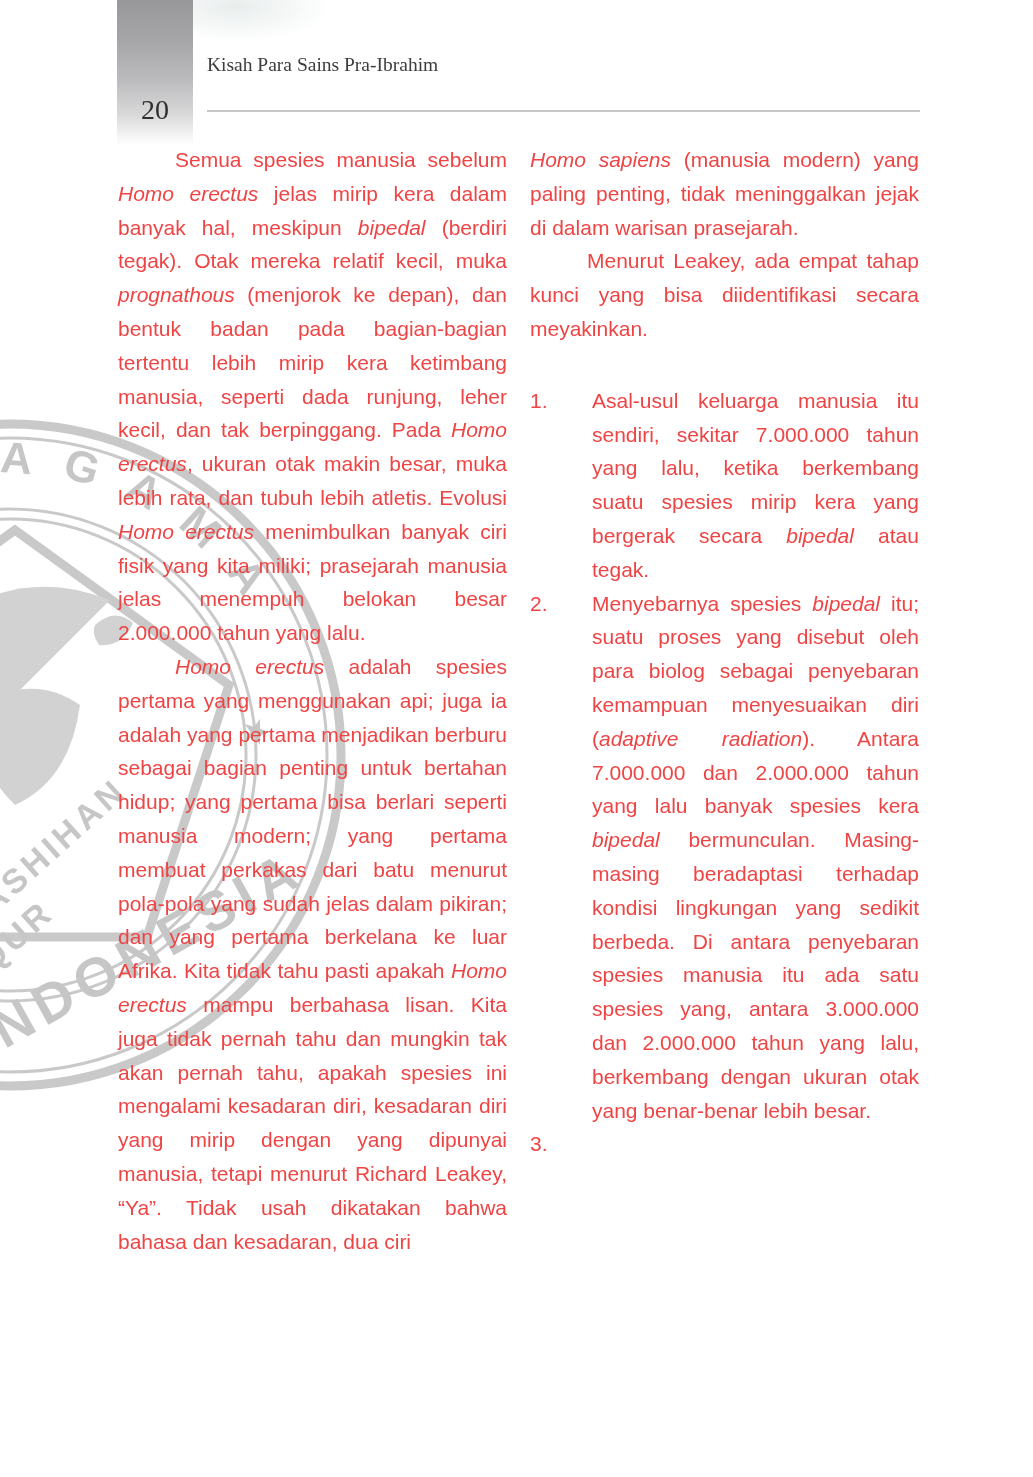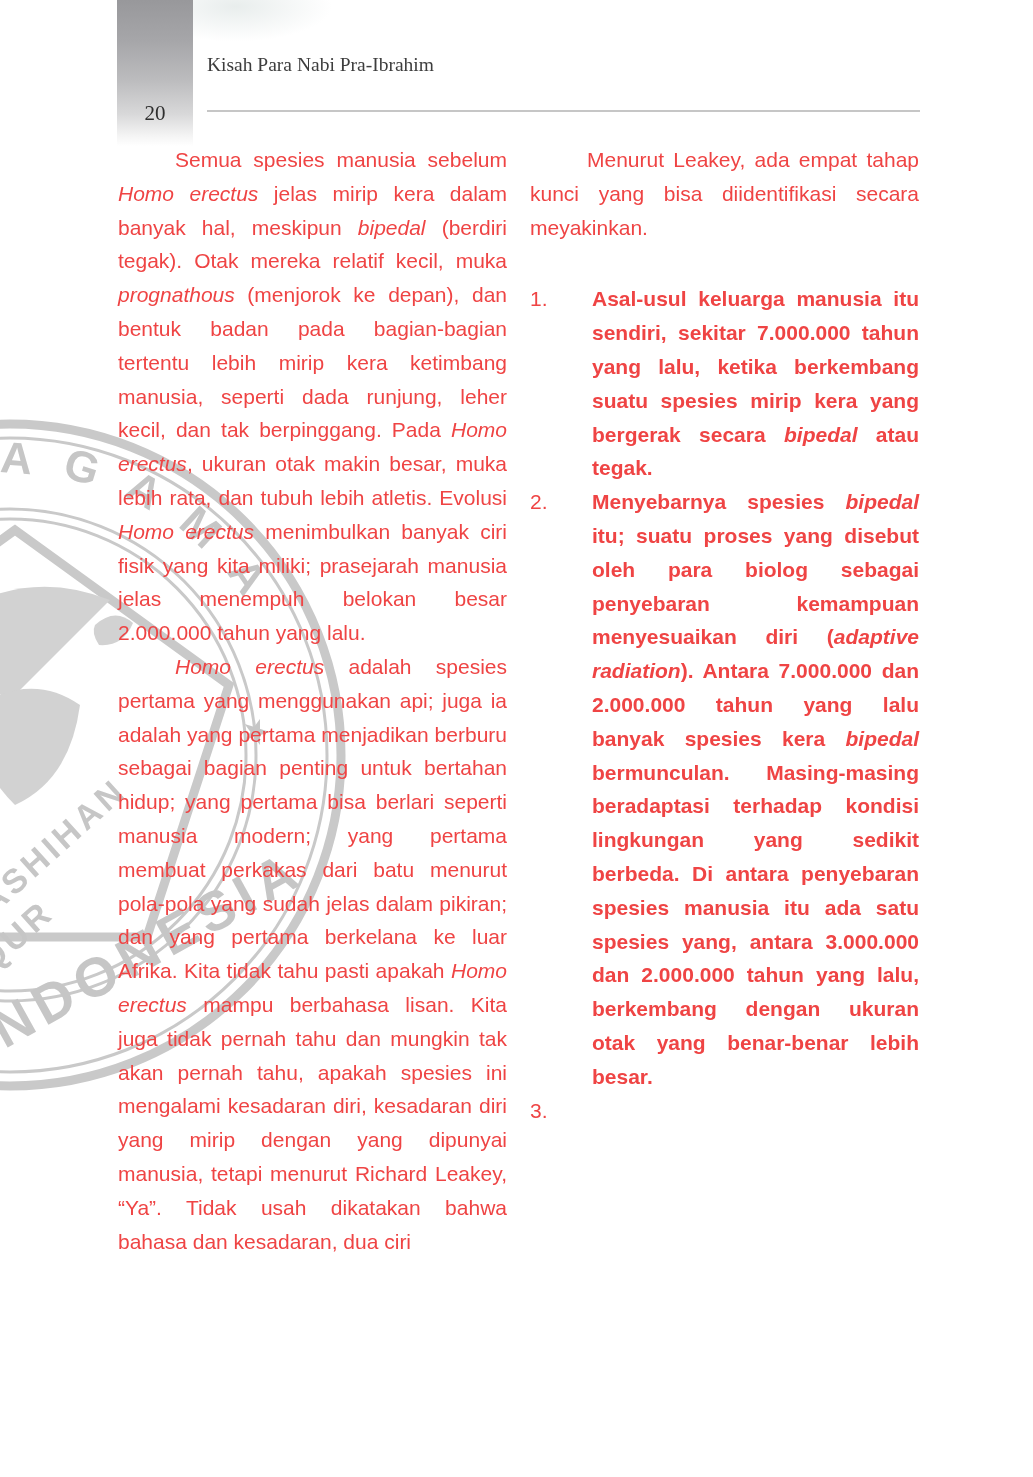--- a/index.html
+++ b/index.html
@@ -20,21 +20,21 @@
   }
   
   .numbar{
     position:absolute;left:117px;top:0;width:76px;height:146px;
     background:linear-gradient(180deg,#98989b 0%,#a6a6a9 28%,#bcbcbe 55%,#d8d8d9 78%,#f4f4f4 93%,#ffffff 100%);
     display:flex;align-items:flex-end;justify-content:center;
     padding-bottom:22px;box-sizing:border-box;
   }
   .page-num{
     font-family:"Liberation Serif",serif;
-    font-size:21px;line-height:1;color:#2e2e2e;
+    font-size:28px;line-height:1;color:#2e2e2e;
   }
   
   .header{
     position:absolute;left:207px;top:52px;
     font-family:"Liberation Serif",serif;
     font-size:19.5px;line-height:26px;color:#3d3d3d;
   }
   .header-rule{
     position:absolute;left:207px;top:110px;width:713px;height:2px;
     background:#c6c6c6;
@@ -49,21 +49,21 @@
     font-size:21px;line-height:33.8px;
     text-align:justify;
     color:#ef4444;
   }
   .para{margin:0;}
   .para.indent{text-indent:57px;}
   .para i, .ktext i{font-style:italic;}
   .klist{margin-top:38px;}
   .kitem{display:flex;align-items:flex-start;}
   .knum{flex:0 0 62px;text-align:left;}
-  .ktext{flex:1;text-align:justify;font-weight:bold;}
+  .ktext{flex:1;text-align:justify;}
   
   .watermark{
     position:absolute;left:0;top:0;z-index:1;pointer-events:none;
   }
   .wm-line{fill:none;stroke:#c9c9c9;}
   .wm-text{
     font-family:"Liberation Sans",sans-serif;
     font-weight:bold;fill:#c6c6c6;
   }
   .wm-blob{fill:#d2d2d2;}
@@ -98,32 +98,33 @@
     <text class="wm-text" font-size="30" transform="rotate(18 240 737)" x="240" y="737">★</text>
   </svg>
 
   <div class="top-smudge"></div>
 
   <div class="numbar">
     <span class="page-num">20</span>
   </div>
 
   <div class="header">
-    <div>Kisah Para Nabi Pra-Ibrahim</div>
+    <div>Kisah Para Sains Pra-Ibrahim</div>
   </div>
   <div class="header-rule"></div>
 
   <div class="columns">
 
     <section class="col">
       <p class="para indent"><span>Semua spesies manusia sebelum </span><i>Homo erectus</i><span> jelas mirip kera dalam banyak hal, meskipun </span><i>bipedal</i><span> (berdiri tegak). Otak mereka relatif kecil, muka </span><i>prognathous</i><span> (menjorok ke depan), dan bentuk badan pada bagian-bagian tertentu lebih mirip kera ketimbang manusia, seperti dada runjung, leher kecil, dan tak berpinggang. Pada </span><i>Homo erectus</i><span>, ukuran otak makin besar, muka lebih rata, dan tubuh lebih atletis. Evolusi </span><i>Homo erectus</i><span> menimbulkan banyak ciri fisik yang kita miliki; prasejarah manusia jelas menempuh belokan besar 2.000.000 tahun yang lalu.</span></p>
       <p class="para indent"><i>Homo erectus</i><span> adalah spesies pertama yang menggunakan api; juga ia adalah yang pertama menjadikan berburu sebagai bagian penting untuk bertahan hidup; yang pertama bisa berlari seperti manusia modern; yang pertama membuat perkakas dari batu menurut pola-pola yang sudah jelas dalam pikiran; dan yang pertama berkelana ke luar Afrika. Kita tidak tahu pasti apakah </span><i>Homo erectus</i><span> mampu berbahasa lisan. Kita juga tidak pernah tahu dan mungkin tak akan pernah tahu, apakah spesies ini mengalami kesadaran diri, kesadaran diri yang mirip dengan yang dipunyai manusia, tetapi menurut Richard Leakey, “Ya”. Tidak usah dikatakan bahwa bahasa dan kesadaran, dua ciri</span></p>
     </section>
 
     <section class="col">
+      <p class="para"><i>Homo sapiens</i><span> (manusia modern) yang paling penting, tidak meninggalkan jejak di dalam warisan prasejarah.</span></p>
       <p class="para indent"><span>Menurut Leakey, ada empat tahap kunci yang bisa diidentifikasi secara meyakinkan.</span></p>
 
       <div class="klist">
         <div class="kitem">
           <span class="knum">1.</span>
           <span class="ktext"><span>Asal-usul keluarga manusia itu sendiri, sekitar 7.000.000 tahun yang lalu, ketika berkembang suatu spesies mirip kera yang bergerak secara </span><i>bipedal</i><span> atau tegak.</span></span>
         </div>
         <div class="kitem">
           <span class="knum">2.</span>
           <span class="ktext"><span>Menyebarnya spesies </span><i>bipedal</i><span> itu; suatu proses yang disebut oleh para biolog sebagai penyebaran kemampuan menyesuaikan diri (</span><i>adaptive radiation</i><span>). Antara 7.000.000 dan 2.000.000 tahun yang lalu banyak spesies kera </span><i>bipedal</i><span> bermunculan. Masing-masing beradaptasi terhadap kondisi lingkungan yang sedikit berbeda. Di antara penyebaran spesies manusia itu ada satu spesies yang, antara 3.000.000 dan 2.000.000 tahun yang lalu, berkembang dengan ukuran otak yang benar-benar lebih besar.</span></span>

